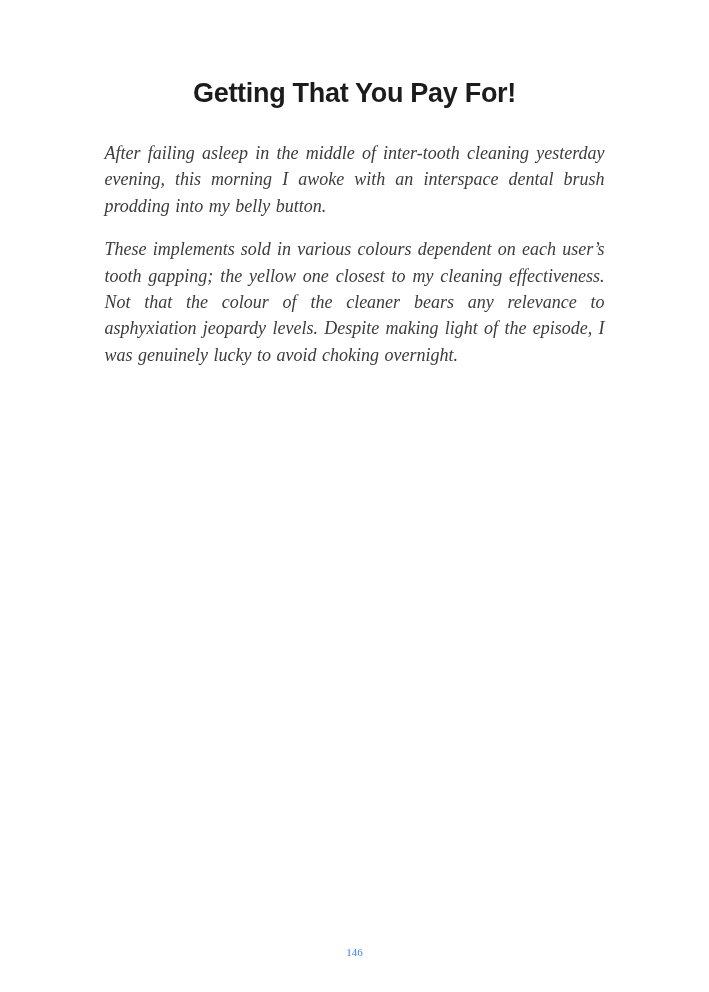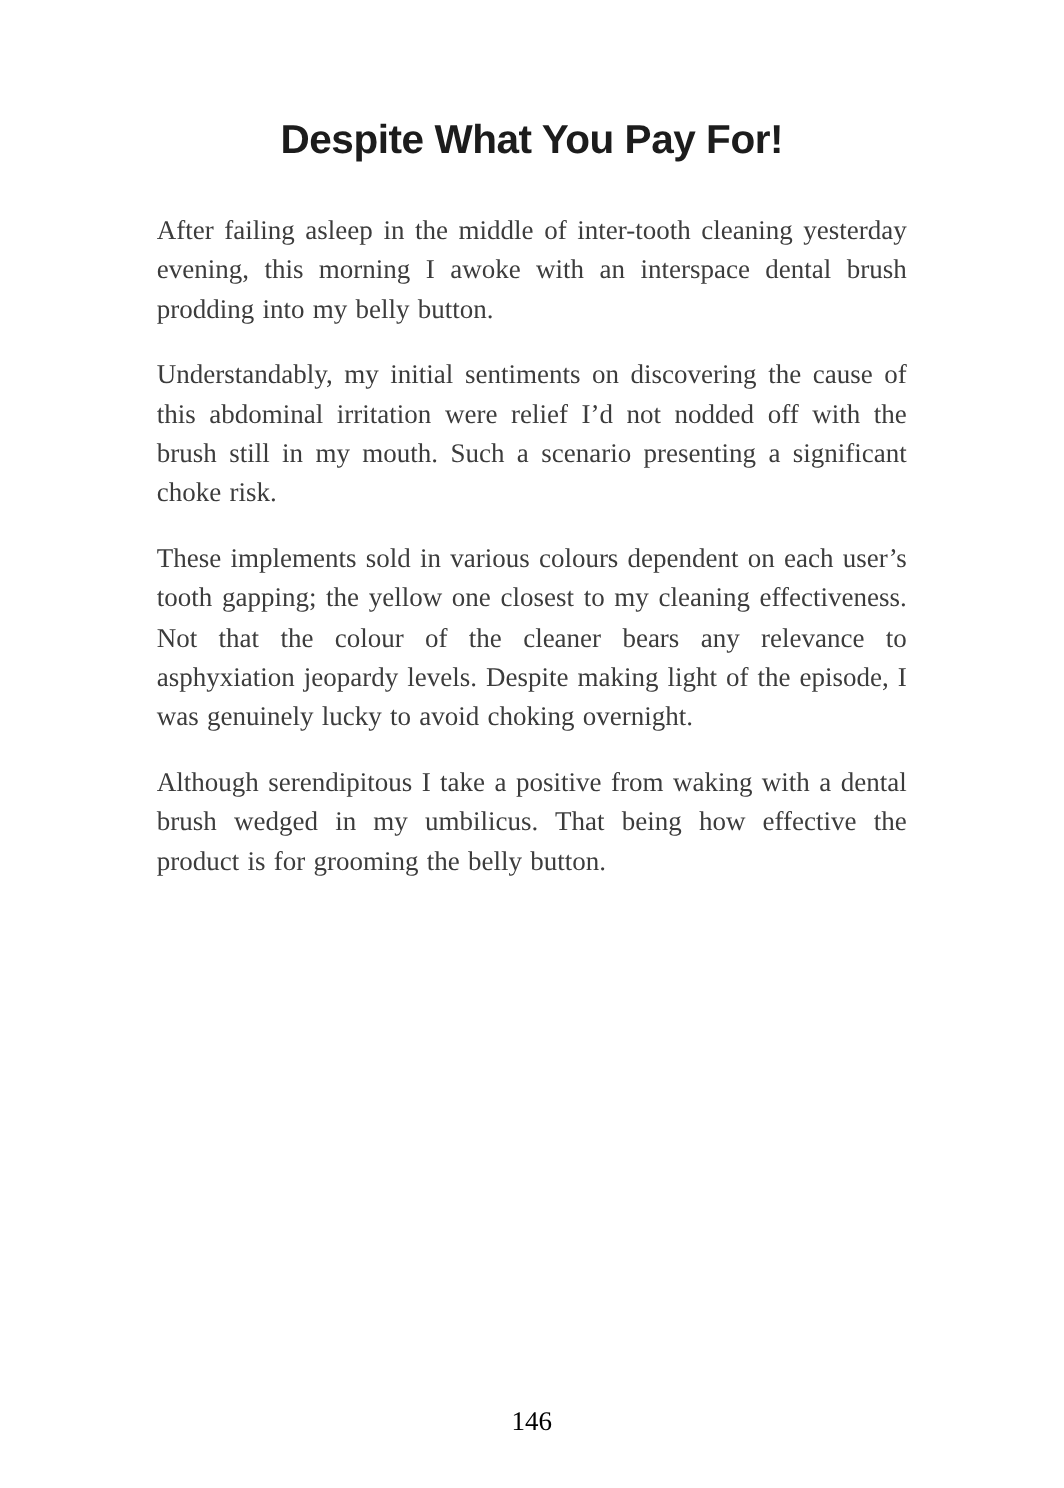--- a/index.html
+++ b/index.html
@@ -29,38 +29,37 @@
     width: 500px;
     margin: 31px auto 0 auto;
     text-align: justify;
     font-size: 18px;
     line-height: 26.4px;
     color: #3c3c3c;
     word-spacing: 1px;
   }
   .content p {
     margin: 0 0 17px 0;
+    font-style: italic;
   }
   .page-footer {
     position: absolute;
     left: 0;
     right: 0;
     bottom: 34px;
     text-align: center;
-    font-size: 18px;
-    color: #000000;
+    font-size: 11px;
+    color: #3b82f6;
   }
 </style>
 </head>
 <body>
 
 <div class="page">
-  <h1 class="page-title">Despite What You Pay For!</h1>
+  <h1 class="page-title">Getting That You Pay For!</h1>
 
   <div class="content">
     <p>After failing asleep in the middle of inter-tooth cleaning yesterday evening, this morning I awoke with an interspace dental brush prodding into my belly button.</p>
-    <p>Understandably, my initial sentiments on discovering the cause of this abdominal irritation were relief I’d not nodded off with the brush still in my mouth. Such a scenario presenting a significant choke risk.</p>
     <p>These implements sold in various colours dependent on each user’s tooth gapping; the yellow one closest to my cleaning effectiveness. Not that the colour of the cleaner bears any relevance to asphyxiation jeopardy levels. Despite making light of the episode, I was genuinely lucky to avoid choking overnight.</p>
-    <p>Although serendipitous I take a positive from waking with a dental brush wedged in my umbilicus. That being how effective the product is for grooming the belly button.</p>
   </div>
 
   <div class="page-footer">146</div>
 </div>
 
 </body></html>

